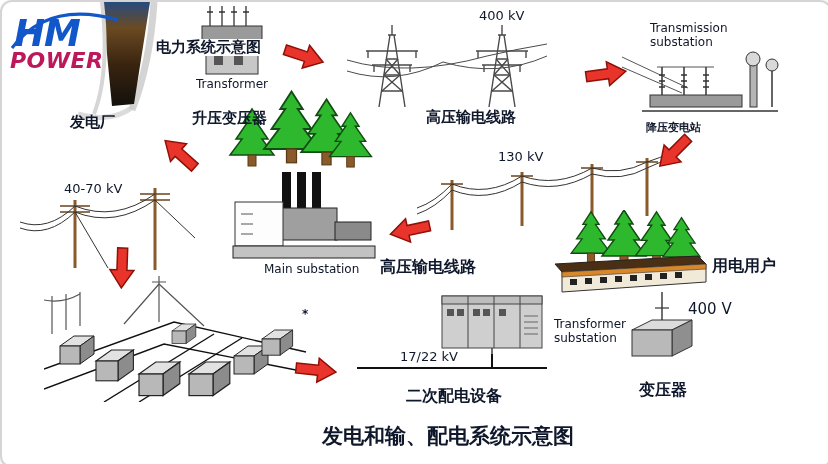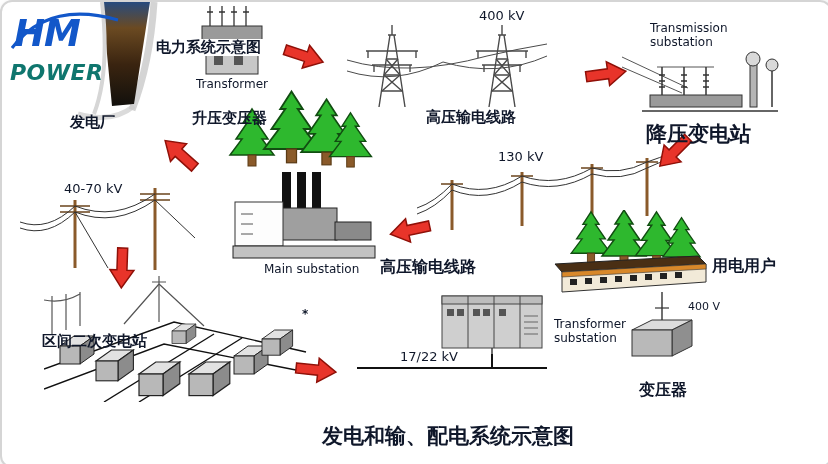--- a/index.html
+++ b/index.html
@@ -8,21 +8,21 @@
   .lbl{position:absolute;color:#0f172a;white-space:nowrap;line-height:1.15;}
   .bold{font-weight:bold;}
   .wrap{white-space:normal;}
   .art{position:absolute;}
   .arrow{position:absolute;width:40px;height:28px;overflow:visible;}
   .hline{position:absolute;background:#111;}
   .vline{position:absolute;background:#111;}
   #logo-hm{position:absolute;left:12px;top:10px;font-size:37px;font-weight:700;font-style:italic;
            color:#1257c9;letter-spacing:-1px;}
   #logo-power{position:absolute;left:8px;top:46px;font-size:22px;font-weight:900;font-style:italic;
-           color:#0f766e;letter-spacing:.5px;margin-top:12px;}
+           color:#be185d;letter-spacing:.5px;}
   .whitebg{background:#fff;padding:0 2px;}
 </style>
 </head>
 <body>
 
 <div id="page">
 
   <svg width="0" height="0" style="position:absolute">
     <defs>
       <g id="pine">
@@ -274,28 +274,28 @@
   <svg class="arrow" style="left:294px;top:354px;transform:rotate(6deg)" viewBox="0 0 40 28">
       <use href="#arrow-shape"></use>
     </svg>
 
   <div class="lbl bold" style="left:68px;top:112px;font-size:15px">发电厂</div>
   <div class="lbl bold whitebg" style="left:152px;top:37px;font-size:15px">电力系统示意图</div>
   <div class="lbl" style="left:194px;top:76px;font-size:12px">Transformer</div>
   <div class="lbl" style="left:477px;top:7px;font-size:13px">400 kV</div>
   <div class="lbl wrap" style="left:648px;top:20px;font-size:12px;width:95px">Transmission substation</div>
   <div class="lbl bold" style="left:424px;top:107px;font-size:15px">高压输电线路</div>
-  <div class="lbl bold" style="left:644px;top:120px;font-size:21px">降压变电站</div>
+  <div class="lbl bold" style="left:644px;top:120px;font-size:11px">降压变电站</div>
   <div class="lbl bold" style="left:190px;top:108px;font-size:15px">升压变压器</div>
   <div class="lbl" style="left:496px;top:148px;font-size:13px">130 kV</div>
   <div class="lbl" style="left:262px;top:261px;font-size:12px">Main substation</div>
   <div class="lbl bold" style="left:378px;top:256px;font-size:16px">高压输电线路</div>
   <div class="lbl" style="left:62px;top:180px;font-size:13px">40-70 kV</div>
-  <div class="lbl bold" style="left:40px;top:331px;font-size:15px">区间二次变电站</div>
   <div class="lbl bold" style="left:300px;top:306px;font-size:12px">*</div>
   <div class="lbl" style="left:398px;top:348px;font-size:13px">17/22 kV</div>
+  <div class="lbl bold" style="left:404px;top:385px;font-size:16px">二次配电设备</div>
   <div class="lbl wrap" style="left:552px;top:316px;font-size:12px;width:85px">Transformer substation</div>
   <div class="lbl bold" style="left:637px;top:379px;font-size:16px">变压器</div>
-  <div class="lbl" style="left:686px;top:299px;font-size:11px">400 V</div>
+  <div class="lbl" style="left:686px;top:299px;font-size:15px">400 V</div>
   <div class="lbl bold" style="left:710px;top:255px;font-size:16px">用电用户</div>
   <div class="lbl bold" style="left:266px;top:422px;font-size:21px;width:360px;text-align:center">发电和输、配电系统示意图</div>
 
 </div>
 
 </body></html>

